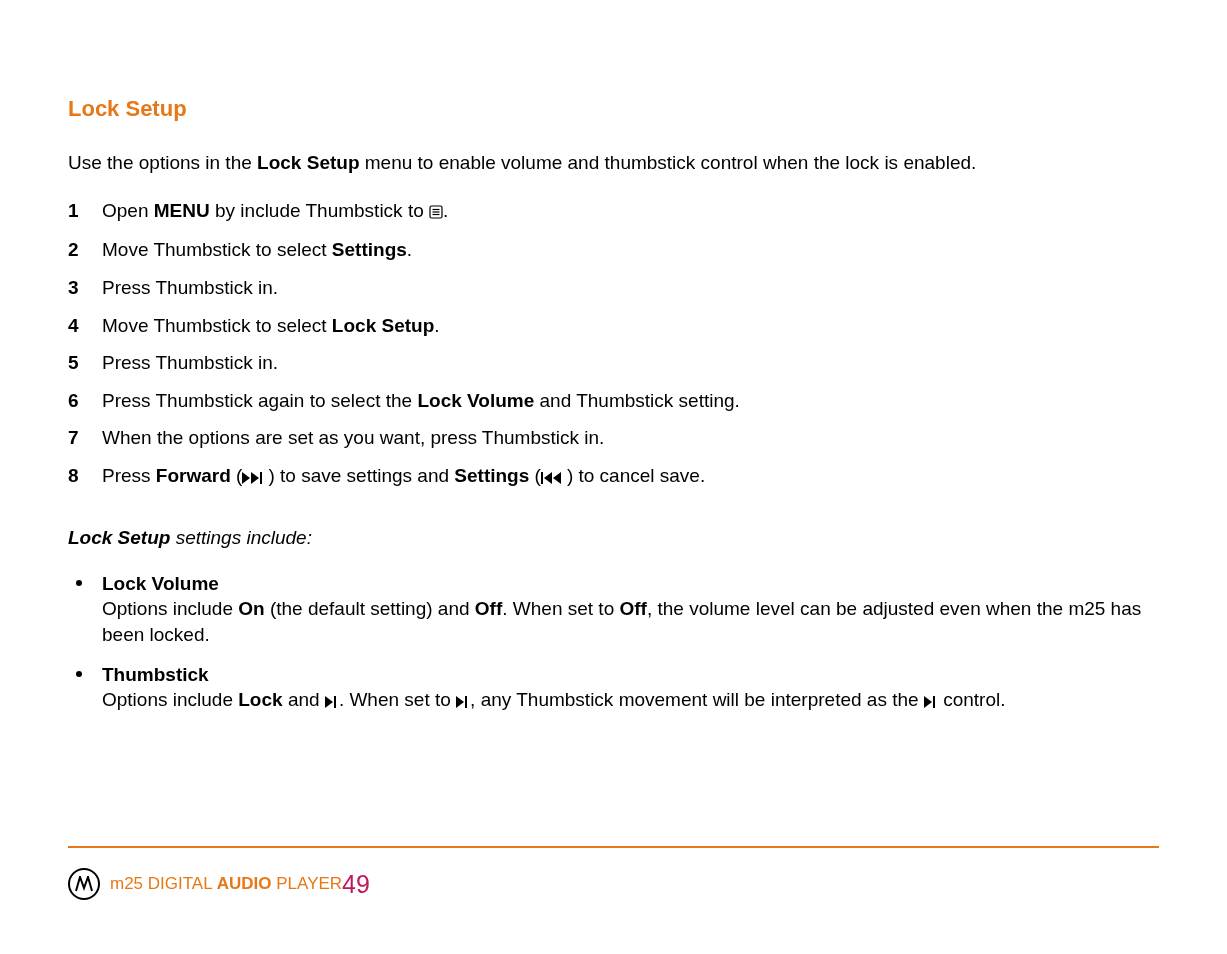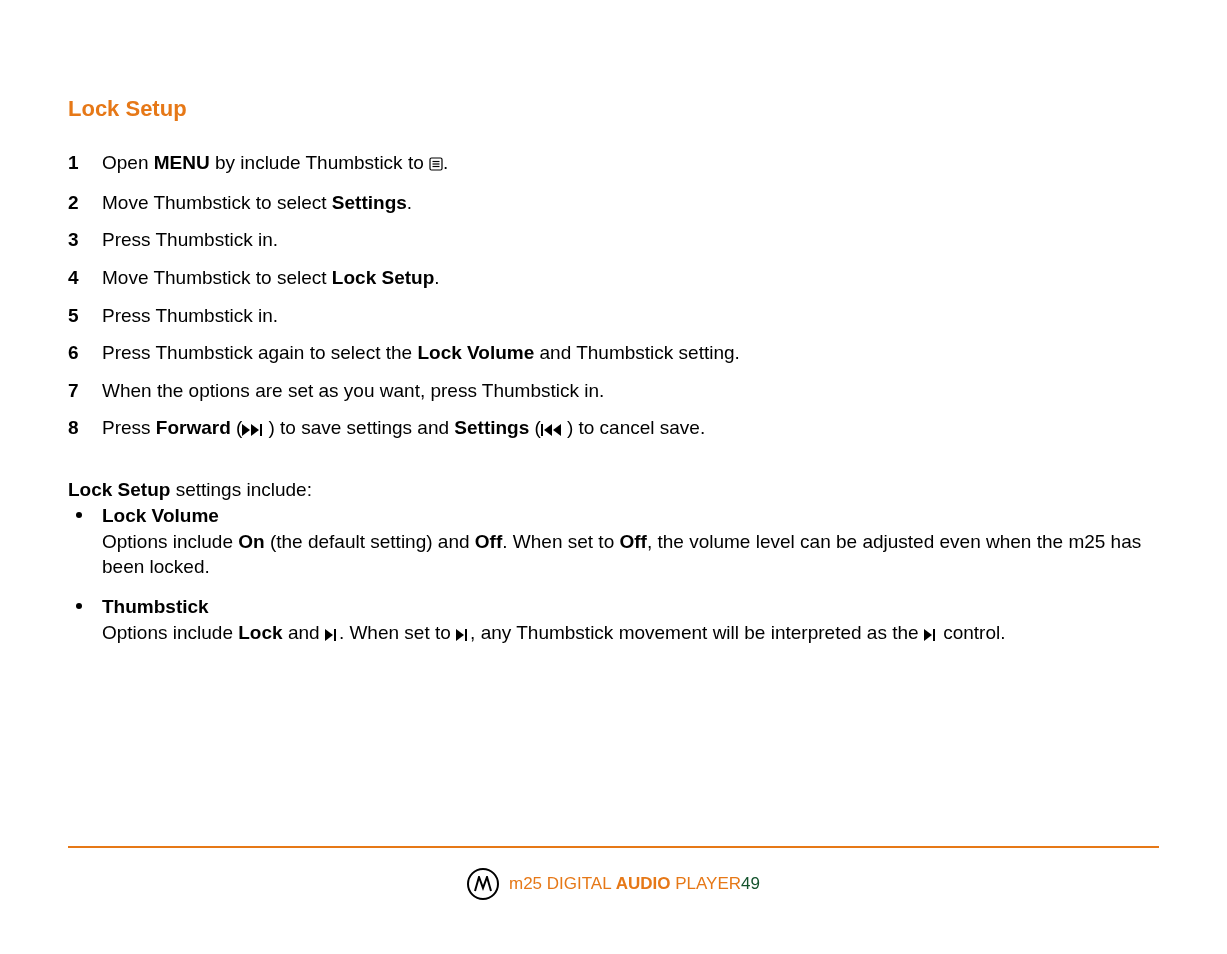--- a/index.html
+++ b/index.html
@@ -34,21 +34,22 @@
   .step-num {
     font-weight: bold;
     width: 34px;
     flex: 0 0 34px;
   }
   .step-body { flex: 1; }
   .b { font-weight: bold; }
   .icon-inline { display: inline-block; vertical-align: -2px; }
   .settings-intro {
     font-size: 19px;
-    margin-bottom: 2px;
+    margin-bottom: 22px;
+    font-style: italic;
   }
   .bullets {
     list-style: none;
     padding-left: 0;
   }
   .bullets > li {
     font-size: 19px;
     line-height: 1.35;
     margin-bottom: 14px;
     display: flex;
@@ -68,46 +69,49 @@
     bottom: 54px;
   }
   .footer-rule {
     border: none;
     border-top: 2px solid #e67817;
     margin-bottom: 20px;
   }
   .footer-line {
     display: flex;
     align-items: center;
-    justify-content: center;
+    justify-content: flex-start;
   }
   .footer-left {
     display: flex;
     align-items: center;
     gap: 10px;
     font-size: 17px;
   }
   .footer-left .brand-text { color: #e67817; }
-  .footer-pagenum { color: #14532d; font-size: 17px; }
+  .footer-pagenum { color: #be185d; font-size: 25px; }
   .logo-circle {
     width: 32px; height: 32px;
     border: 2px solid #000;
     border-radius: 50%;
     display: flex; align-items: center; justify-content: center;
     position: relative;
   }
   .logo-m svg { display: block; }
 </style>
 </head>
 <body>
 
 <div class="page">
 
   <h2 class="heading">Lock Setup</h2>
 
+  <p class="intro">
+    <span>Use the options in the </span><span class="b">Lock Setup</span><span> menu to enable volume and thumbstick control when the lock is enabled.</span>
+  </p>
 
   <ol class="steps">
     <li>
       <span class="step-num">1</span>
       <span class="step-body">
         <span>Open </span><span class="b">MENU</span><span> by include Thumbstick to </span><span class="icon-inline"><svg width="14" height="14" viewBox="0 0 14 14">
               <rect x="1" y="1" width="12" height="12" rx="1.5" fill="none" stroke="#000" stroke-width="1.2"></rect>
               <line x1="3.5" y1="4.5" x2="10.5" y2="4.5" stroke="#000" stroke-width="1.2"></line>
               <line x1="3.5" y1="7" x2="10.5" y2="7" stroke="#000" stroke-width="1.2"></line>
               <line x1="3.5" y1="9.5" x2="10.5" y2="9.5" stroke="#000" stroke-width="1.2"></line>

